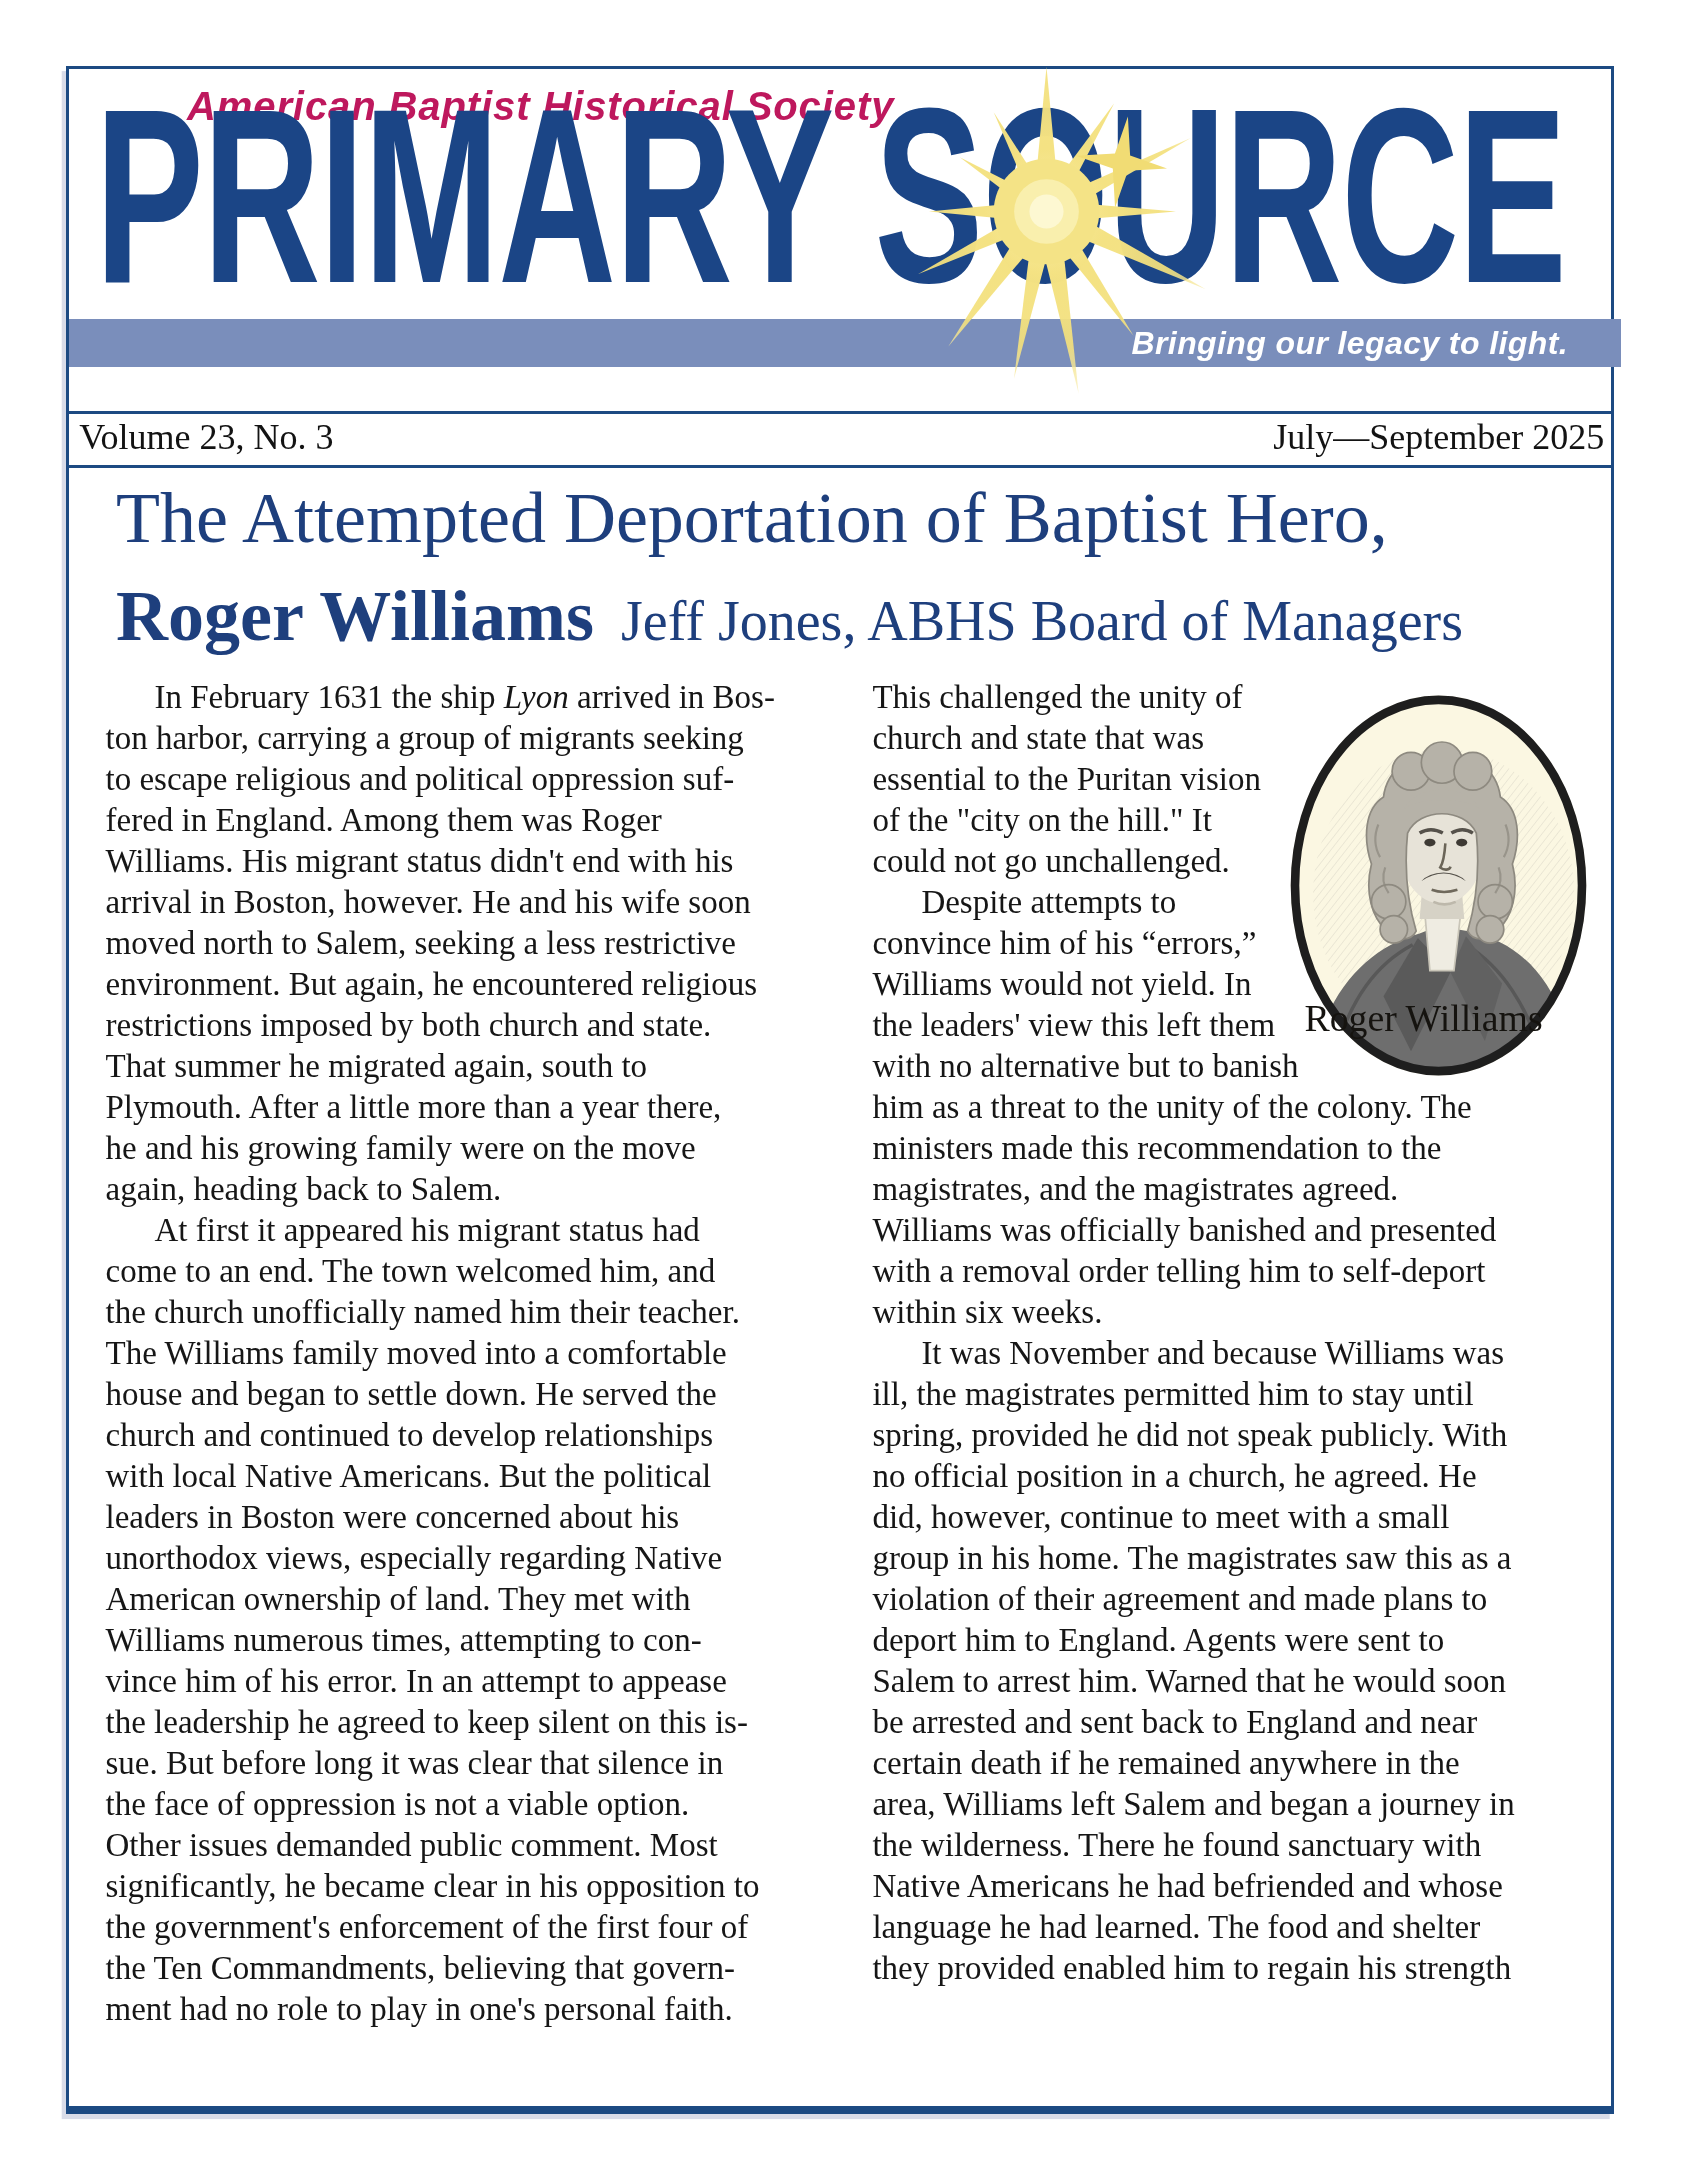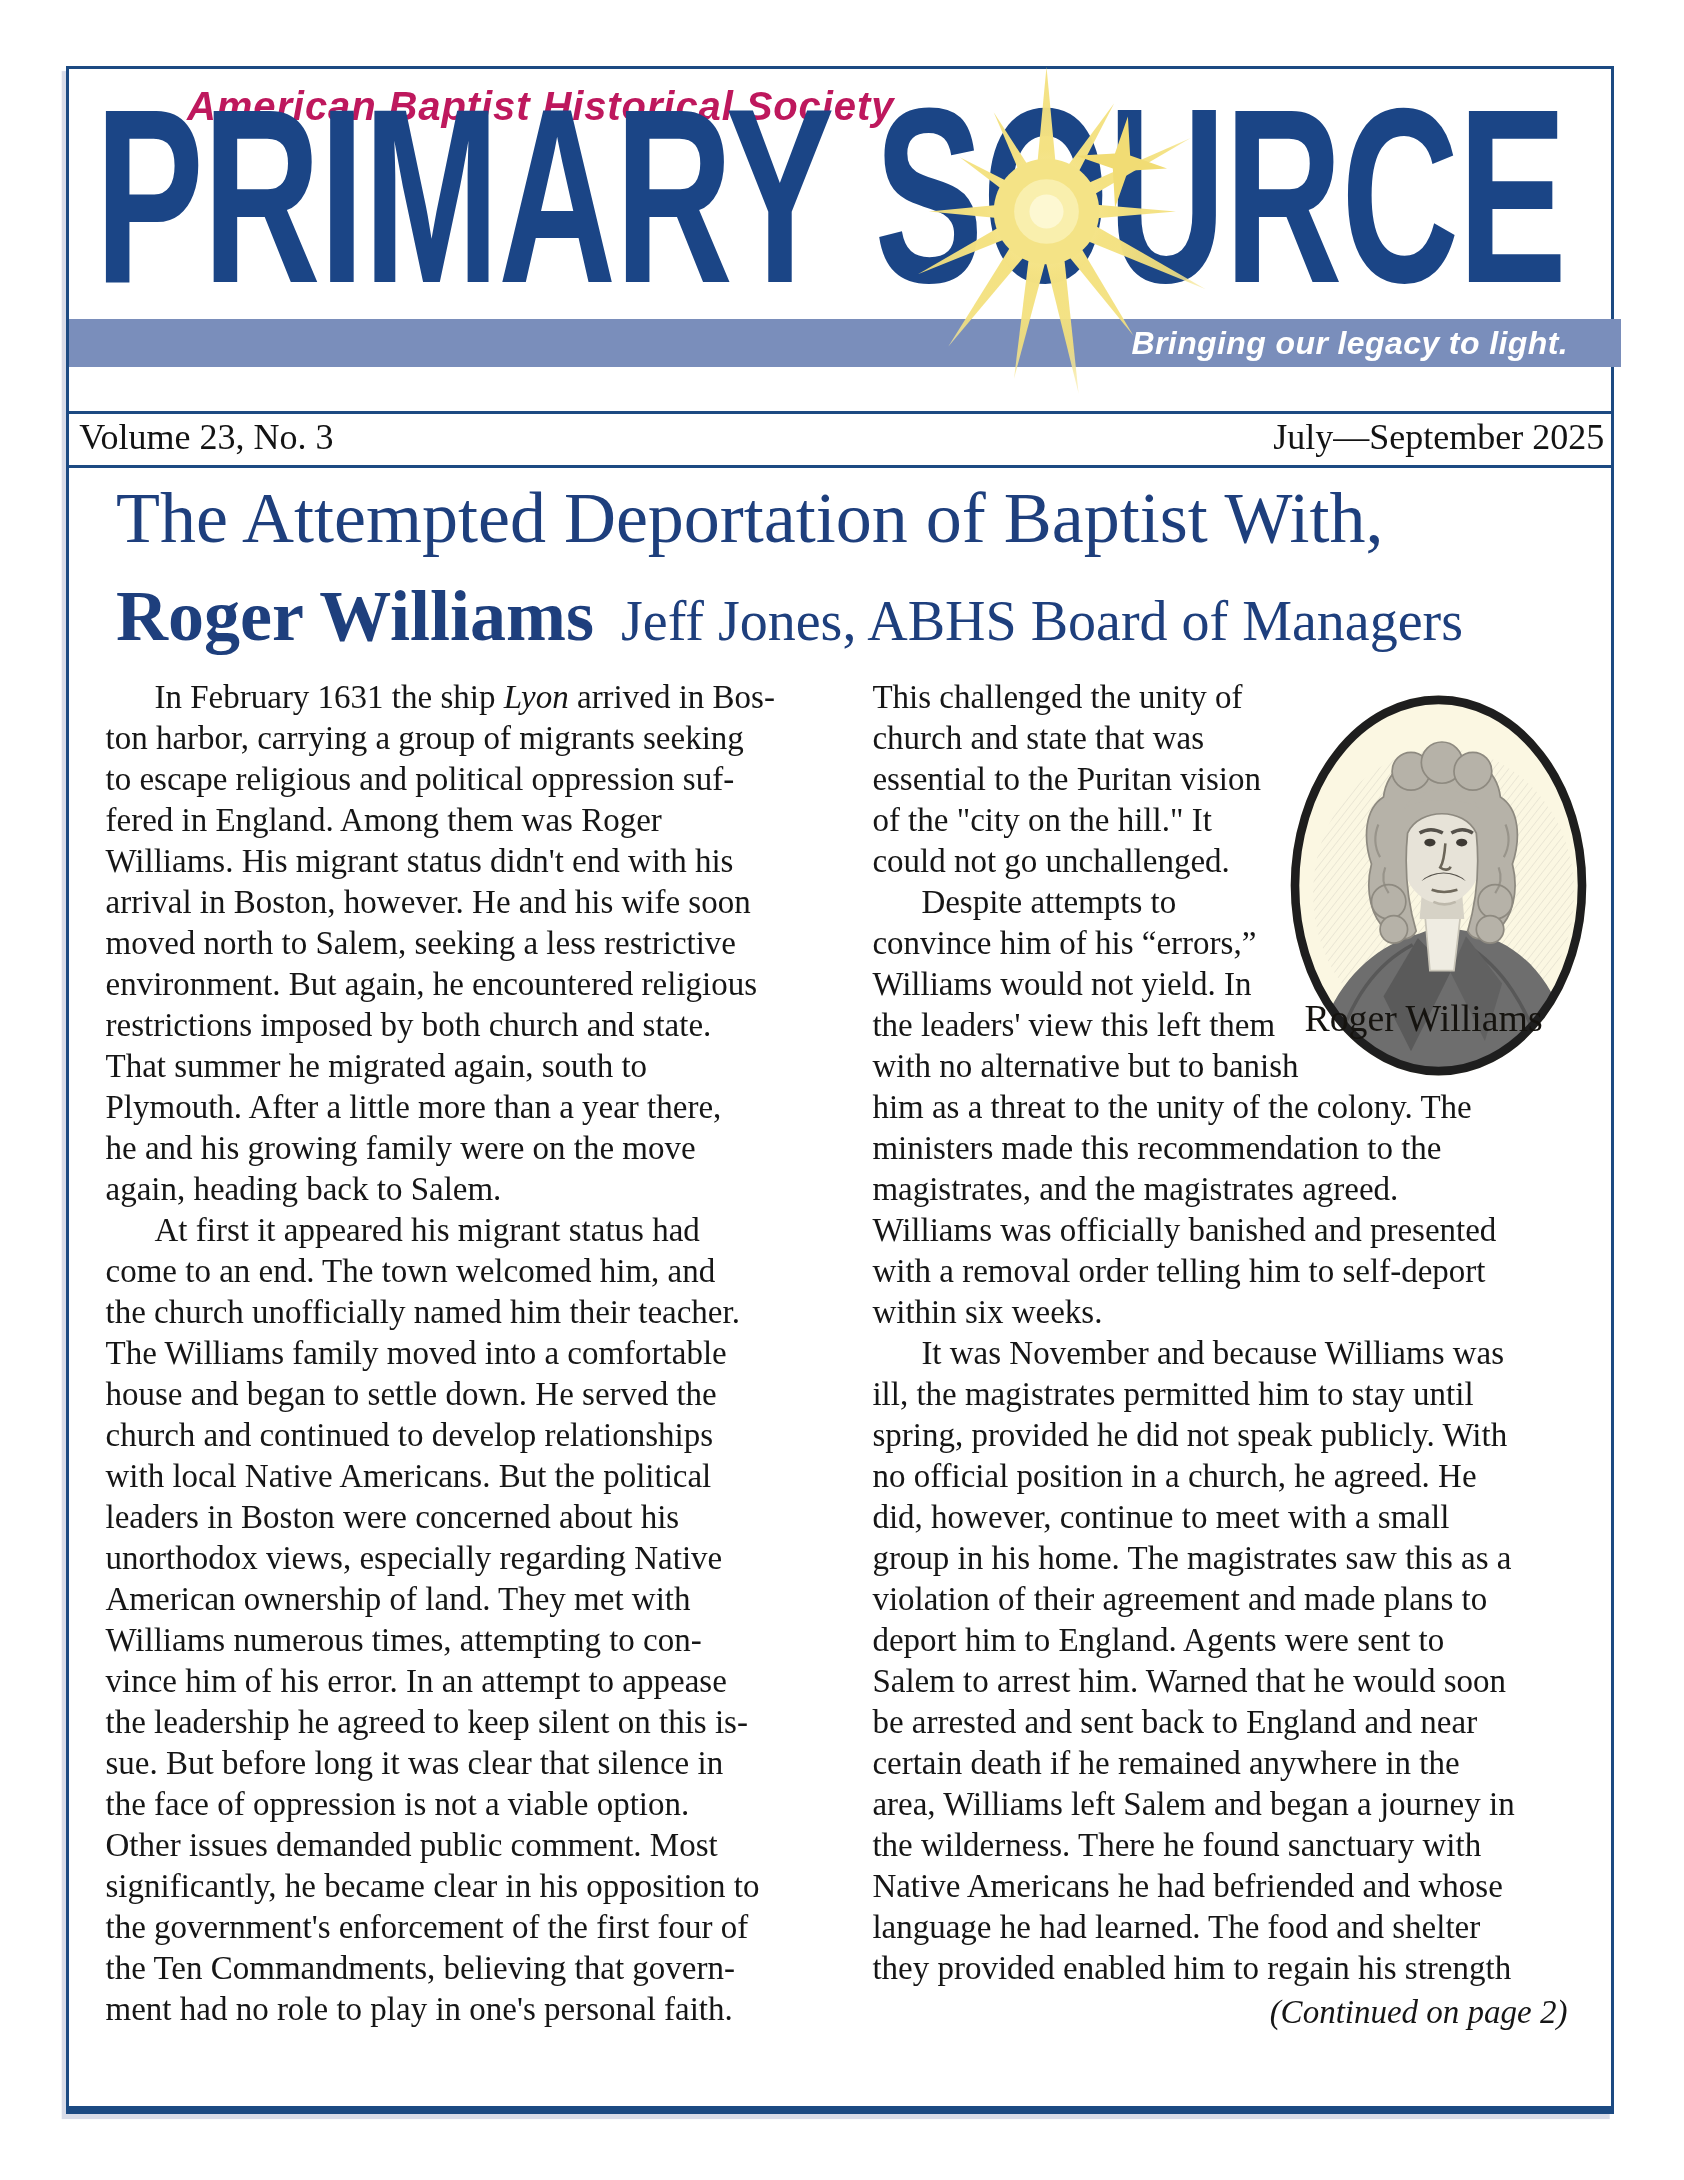--- a/index.html
+++ b/index.html
@@ -103,21 +103,21 @@
   </svg>
 
   <div class="rule rule1"></div>
   <div class="volume-row">
     <span>Volume 23, No. 3</span>
     <span>July—September 2025</span>
   </div>
   <div class="rule rule2"></div>
 
   <div class="title">
-    <p class="t1">The Attempted Deportation of Baptist With,</p>
+    <p class="t1">The Attempted Deportation of Baptist Hero,</p>
     <p class="t2"><span>Roger Williams</span><span class="byline">Jeff Jones, ABHS Board of Managers</span></p>
   </div>
 
   <div class="columns">
     <div class="col col-left">
       <p class="para"><span>In February 1631 the ship </span><i>Lyon</i><span> arrived in Bos-
 ton harbor, carrying a group of migrants seeking
 to escape religious and political oppression suf-
 fered in England. Among them was Roger
 Williams. His migrant status didn't end with his
@@ -176,21 +176,20 @@
 violation of their agreement and made plans to
 deport him to England. Agents were sent to
 Salem to arrest him. Warned that he would soon
 be arrested and sent back to England and near
 certain death if he remained anywhere in the
 area, Williams left Salem and began a journey in
 the wilderness. There he found sanctuary with
 Native Americans he had befriended and whose
 language he had learned. The food and shelter
 they provided enabled him to regain his strength</p>
-      <div class="continued"><i>(Continued on page 2)</i></div>
     </div>
   </div>
 
   <div class="portrait">
     <svg viewBox="0 0 364 462">
       <defs>
         <clipPath id="ovalClip">
             <ellipse cx="182" cy="231" rx="168" ry="217"></ellipse>
           </clipPath>
         <pattern id="hatch" width="7" height="7" patternUnits="userSpaceOnUse" patternTransform="rotate(38)">

